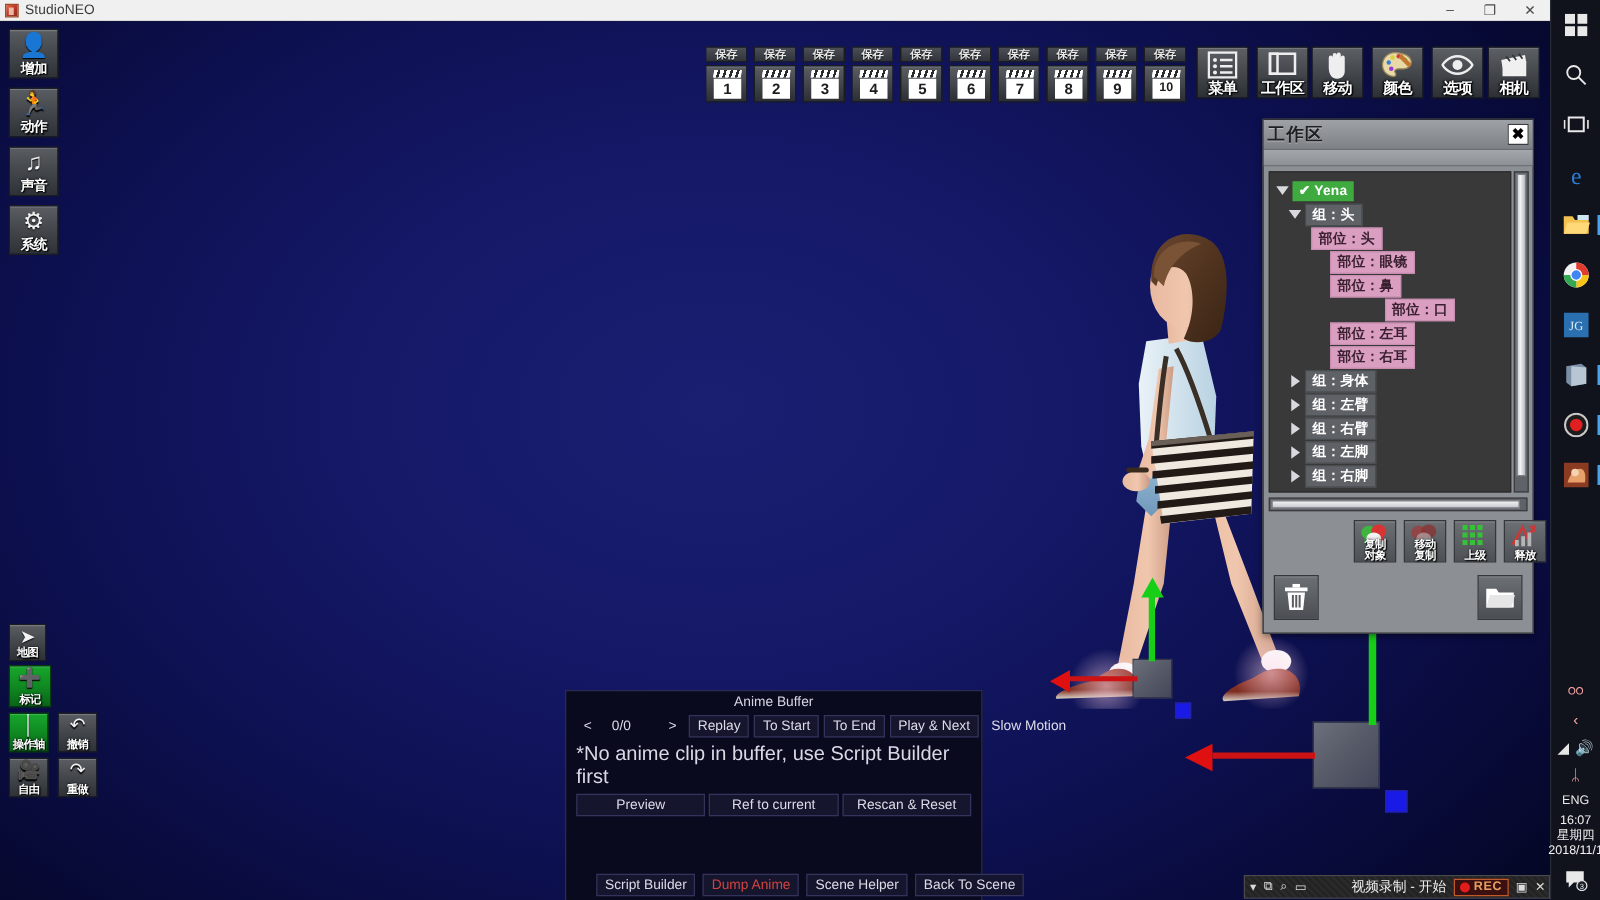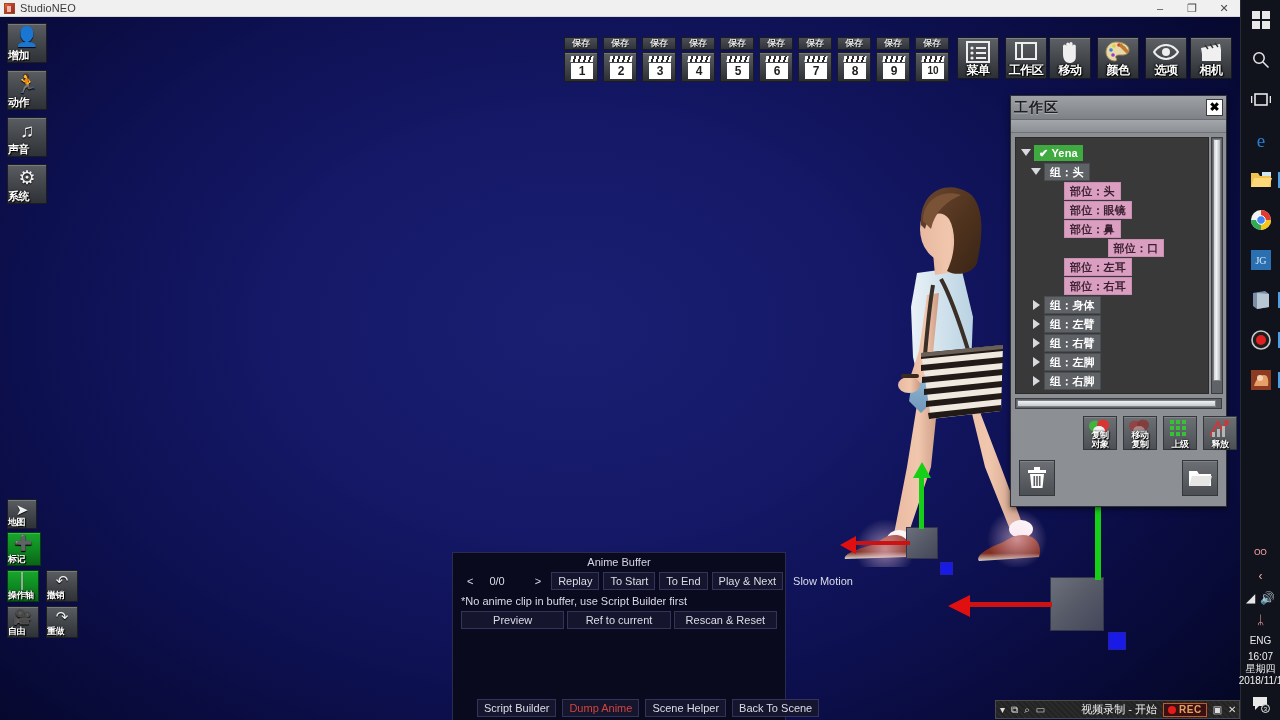--- a/index.html
+++ b/index.html
@@ -51,21 +51,21 @@
     display: flex; align-items: center; justify-content: center;
     cursor: pointer;
   }
   .side-btn .ico-wrap { position: relative; width: 38px; height: 38px; }
   .side-btn .glyph {
     position: absolute; left: 0; right: 0; top: 2px;
     text-align: center; font-size: 19px; line-height: 21px; color: #f2f2f2;
     text-shadow: 0 1px 1px #000;
   }
   .side-btn .cn {
-    position: absolute; left: 0; right: 0; bottom: 1px; text-align: left;
+    position: absolute; left: 0; right: 0; bottom: 1px; text-align: center;
     font-size: 11px; line-height: 12px; color: #fff; font-weight: bold;
     text-shadow: 1px 1px 1px #000, 0 0 2px #000;
     letter-spacing: -.5px;
   }
   .side-btn.green {
     background: linear-gradient(180deg,#17a72c 0%, #0f8a22 50%, #0a6417 100%);
     border-color: #063d0d;
   }
   .side-btn.small { width: 30px; height: 30px; }
   .side-btn.small .ico-wrap { width: 28px; height: 28px; }
@@ -211,21 +211,21 @@
     background: rgba(10,10,26,.93); border: 1px solid #2b2b52;
   }
   #anime .ab-title { text-align: center; color: #d6d6e2; font-size: 11px; margin-top: 3px; }
   .ab-row { display: flex; align-items: center; padding: 0 8px; margin-top: 4px; gap: 4px; }
   .ab-btn {
     background: rgba(22,22,46,.95); border: 1px solid #33335c; color: #dcdce8;
     font-size: 11px; padding: 2px 6px; cursor: pointer; text-align: center;
     white-space: nowrap;
   }
   .ab-btn.flat { background: transparent; border: none; }
-  .ab-note { color: #d9d9e6; font-size: 11px; padding: 0 8px; margin-top: 5px; }
+  .ab-note { color: #d9d9e6; font-size: 16px; padding: 0 8px; margin-top: 5px; }
   .ab-row3 { display: flex; padding: 0 8px; gap: 3px; margin-top: 4px; }
   .ab-row3 .ab-btn { flex: 1; }
   #anime-foot { position: absolute; left: 8px; right: 8px; bottom: 14px; display: flex; gap: 6px; margin-left: 16px; }
   #anime-foot .ab-btn { flex: 1; }
   .ab-btn.red { color: #d2443f; }
 
   
   #char { position: absolute; left: 835px; top: 150px; width: 215px; height: 400px; }
 
   
@@ -633,21 +633,21 @@
                 <span class="ck">✔</span>
                 <span>Yena</span>
               </div>
             </div>
             <div class="tr-row" style="padding-left: 14px;">
               <div class="tri down">
                 <i></i>
               </div>
               <div class="chip grp"><span>组：头</span></div>
             </div>
-            <div class="tr-row" style="padding-left: 34px;">
+            <div class="tr-row" style="padding-left: 19px;">
               <div class="tri"></div>
               <div class="chip part"><span>部位：头</span></div>
             </div>
             <div class="tr-row" style="padding-left: 34px;">
               <div class="tri"></div>
               <div class="chip part"><span>部位：眼镜</span></div>
             </div>
             <div class="tr-row" style="padding-left: 34px;">
               <div class="tri"></div>
               <div class="chip part"><span>部位：鼻</span></div>

